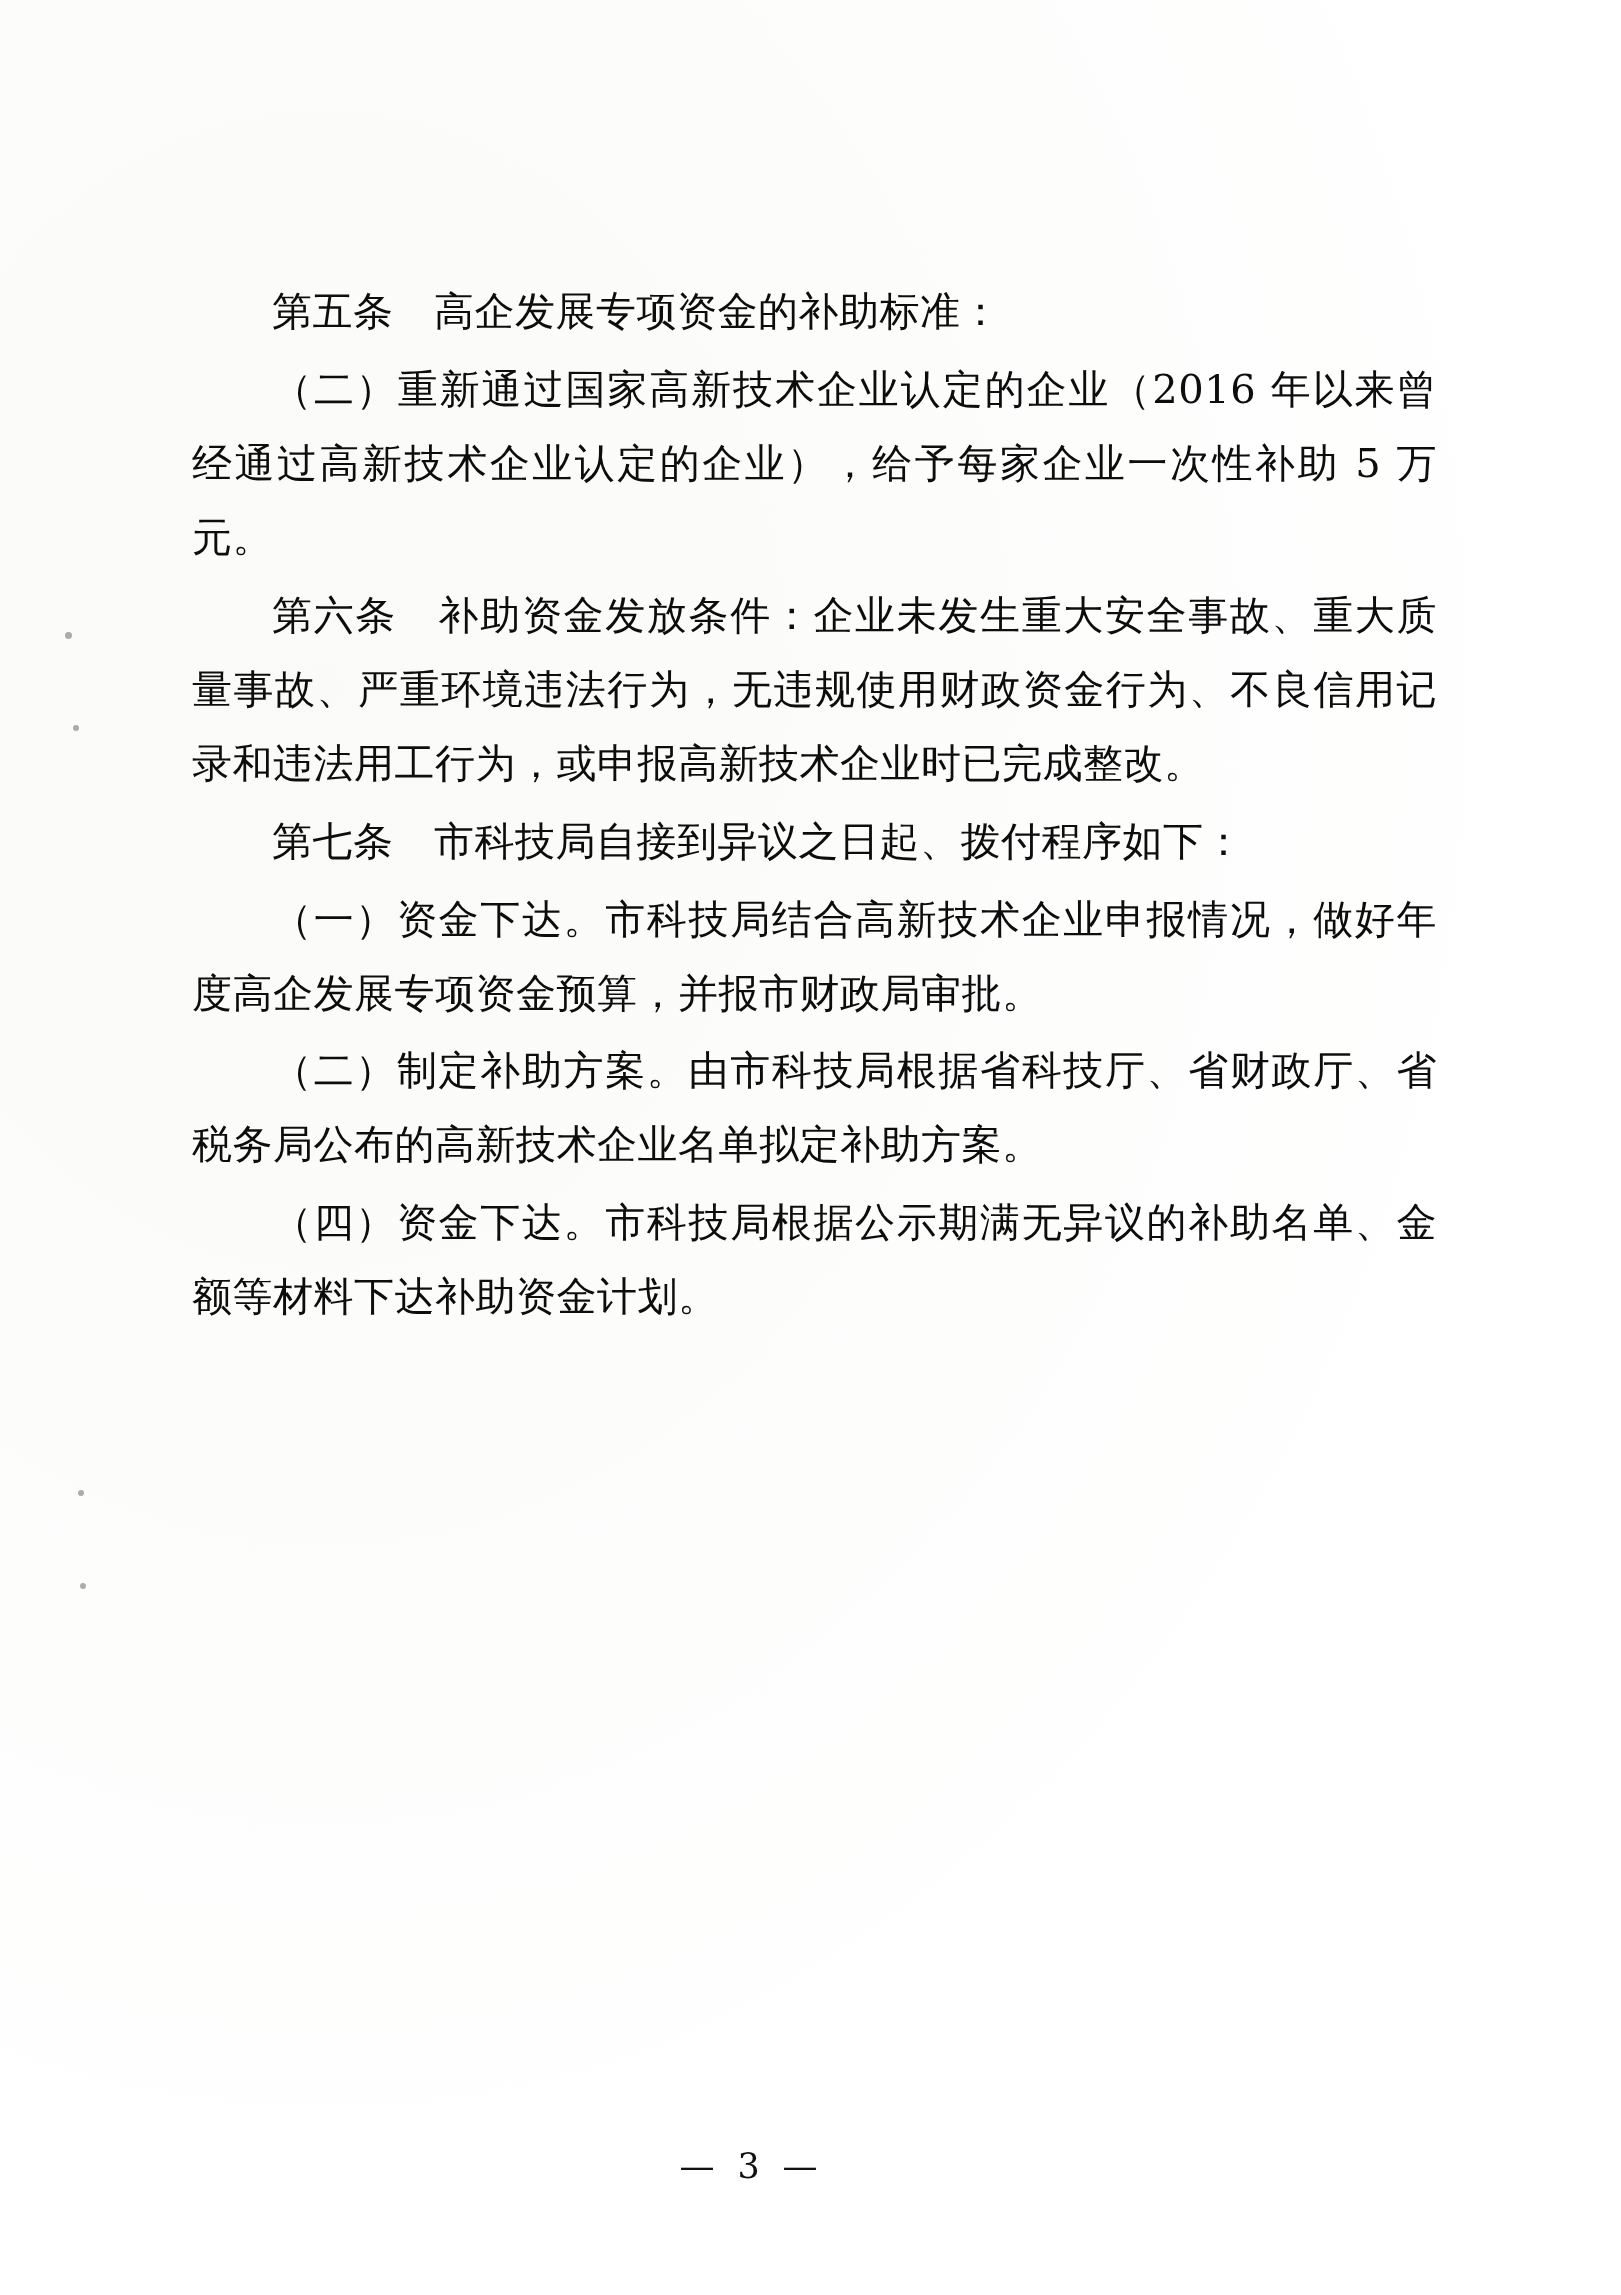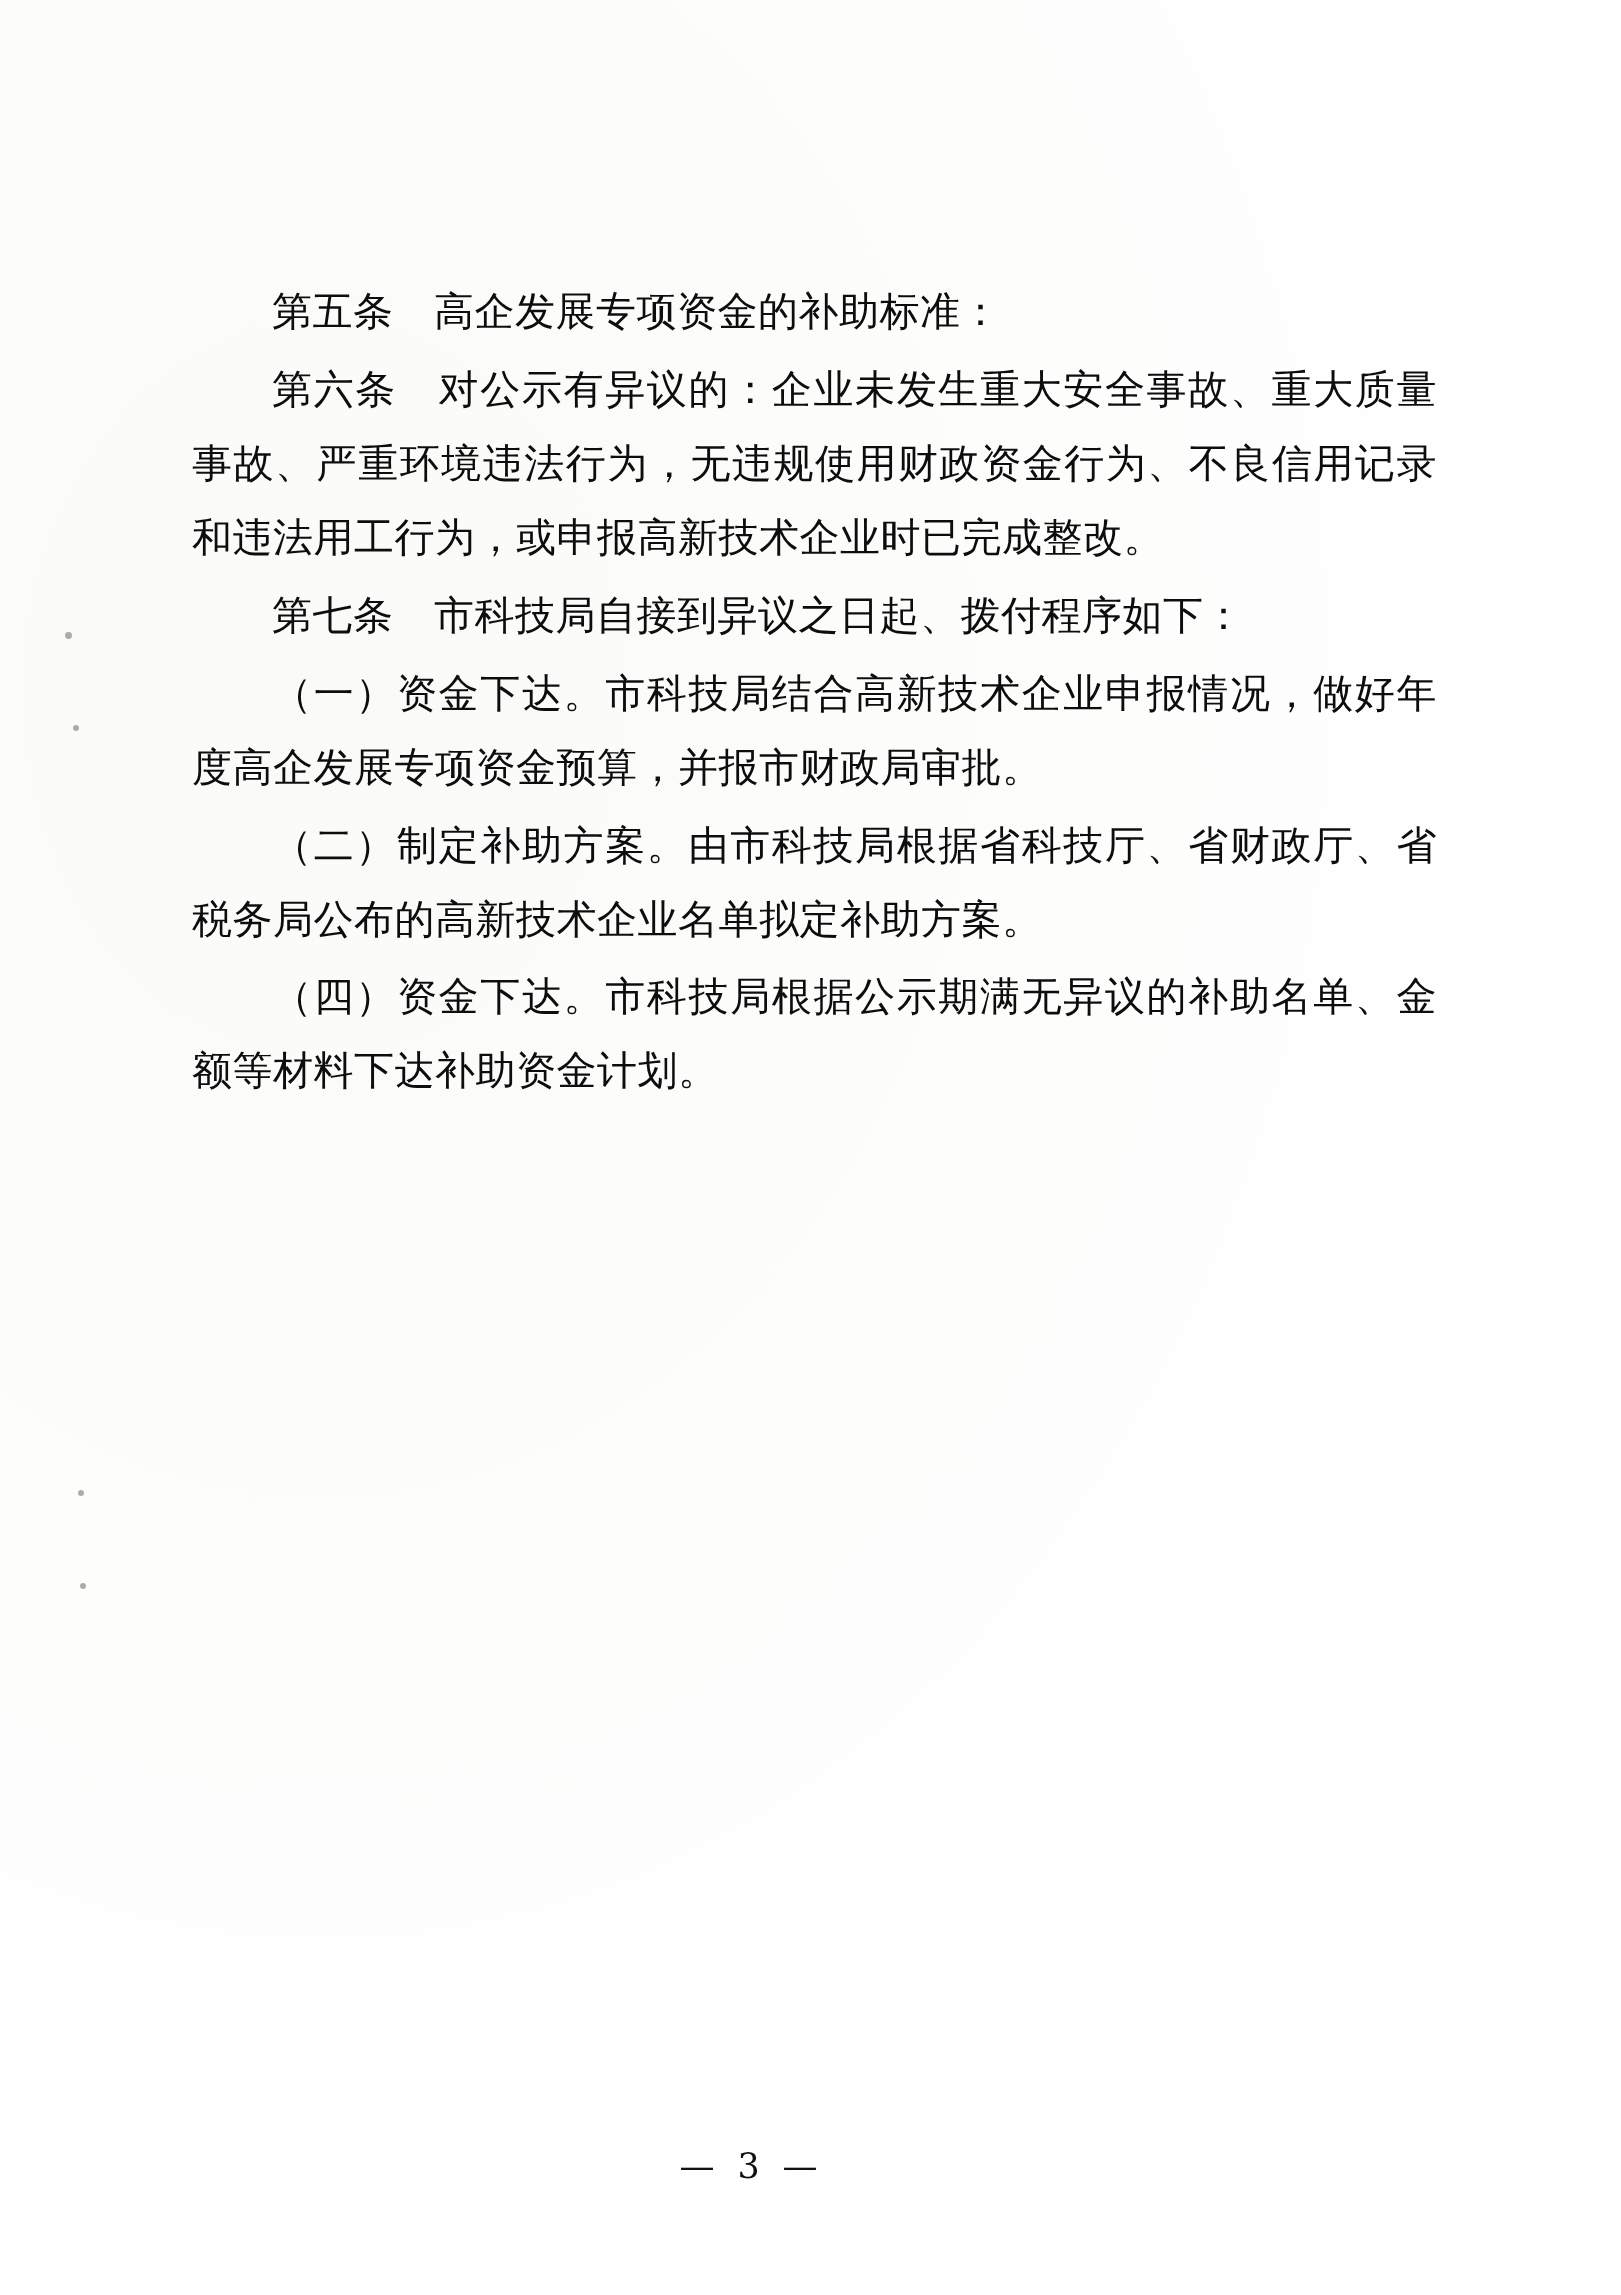--- a/index.html
+++ b/index.html
@@ -75,21 +75,22 @@
 <div class="page">
   <div class="paper-tint"></div>
 
   <div class="speck" style="left:65px; top:632px; width:6.9px; height:6.9px;"></div>
   <div class="speck" style="left:73px; top:725px; width:5.9px; height:5.9px;"></div>
   <div class="speck" style="left:78px; top:1490px; width:5.9px; height:5.9px;"></div>
   <div class="speck" style="left:80px; top:1583px; width:5.9px; height:5.9px;"></div>
 
   <div class="content">
     <p class="para">第五条　高企发展专项资金的补助标准：</p>
-    <p class="para">第六条　对公示有异议的：企业未发生重大安全事故、重大质量事故、严重环境违法行为，无违规使用财政资金行为、不良信用记录和违法用工行为，或申报高新技术企业时已完成整改。</p>
+    <p class="para">（二）重新通过国家高新技术企业认定的企业（2016 年以来曾经通过高新技术企业认定的企业），给予每家企业一次性补助 5 万元。</p>
+    <p class="para">第六条　补助资金发放条件：企业未发生重大安全事故、重大质量事故、严重环境违法行为，无违规使用财政资金行为、不良信用记录和违法用工行为，或申报高新技术企业时已完成整改。</p>
     <p class="para">第七条　市科技局自接到异议之日起、拨付程序如下：</p>
     <p class="para">（一）资金下达。市科技局结合高新技术企业申报情况，做好年度高企发展专项资金预算，并报市财政局审批。</p>
     <p class="para">（二）制定补助方案。由市科技局根据省科技厅、省财政厅、省税务局公布的高新技术企业名单拟定补助方案。</p>
     <p class="para">（四）资金下达。市科技局根据公示期满无异议的补助名单、金额等材料下达补助资金计划。</p>
   </div>
 
   <div class="footer">
     <span class="page-number">— 3 —</span>
   </div>
 </div>

